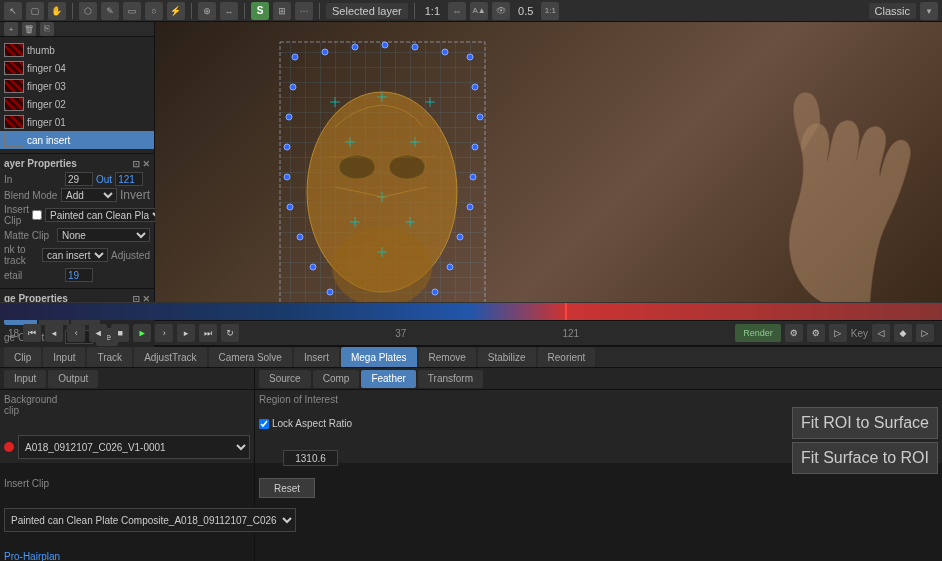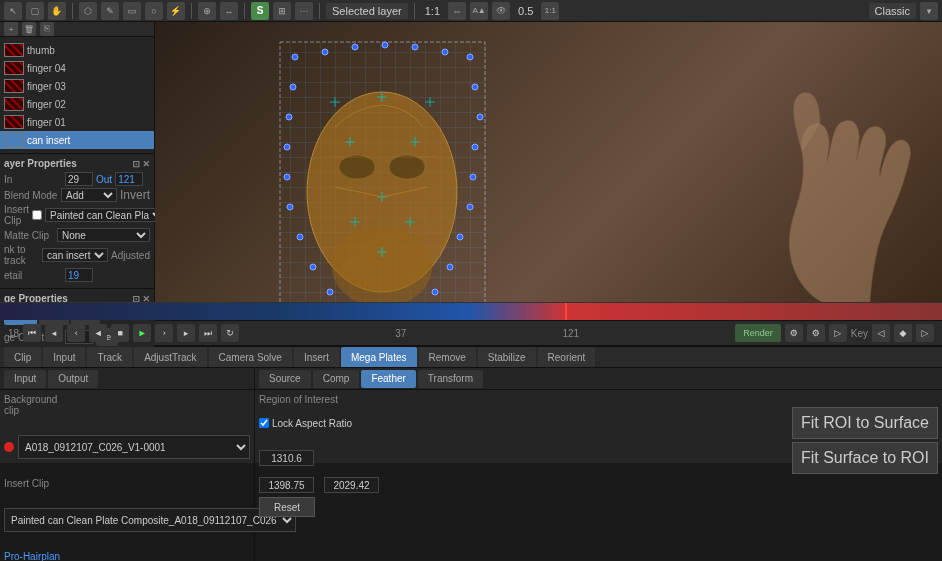--- a/index.html
+++ b/index.html
@@ -182,31 +182,31 @@
       height: 24px;
     }
     .roi-title { font-size: 10px; color: #888; margin-bottom: 2px; }
     .roi-row {
       display: flex;
       align-items: center;
       gap: 6px;
       font-size: 10px;
     }
     .roi-check {
-      display: flex; align-items: flex-start; gap: 3px;
+      display: flex; align-items: flex-end; gap: 3px;
     }
     .roi-check input[type=checkbox] { width: 10px; height: 10px; }
     .roi-num-box {
       background: #1e1e1e;
       border: 1px solid #444;
       color: #ccc;
       width: 55px; height: 16px;
       text-align: center;
       font-size: 10px;
-      display: flex; align-items: center; justify-content: center;
+      display: flex; align-items: center; justify-content: center; margin-left: 24px;
     }
     .roi-btn {
       background: #3a3a3a;
       border: 1px solid #555;
       color: #ccc;
       font-size: 16px;
       padding: 1px 8px;
       cursor: pointer;
       height: 32px;
       display: flex; align-items: center;
@@ -597,23 +597,19 @@
             <span>Lock Aspect Ratio</span>
           </div>
           <div style="flex:1"></div>
           <button class="roi-btn">Fit ROI to Surface</button>
         </div>
         <div class="roi-row" style="margin-top:3px;">
           <div class="roi-num-box">1310.6</div>
           <div style="flex:1"></div>
           <button class="roi-btn">Fit Surface to ROI</button>
         </div>
-        <div class="roi-row" style="margin-top:3px;">
-          <div class="roi-num-box">1398.75</div>
-          <div class="roi-num-box" style="margin-left:4px;">2029.42</div>
-        </div>
         <div class="roi-row" style="margin-top:4px;">
           <button class="roi-reset-btn">Reset</button>
         </div>
       </div>
     </div>
   </div>
 </div>
 
 </body></html>

